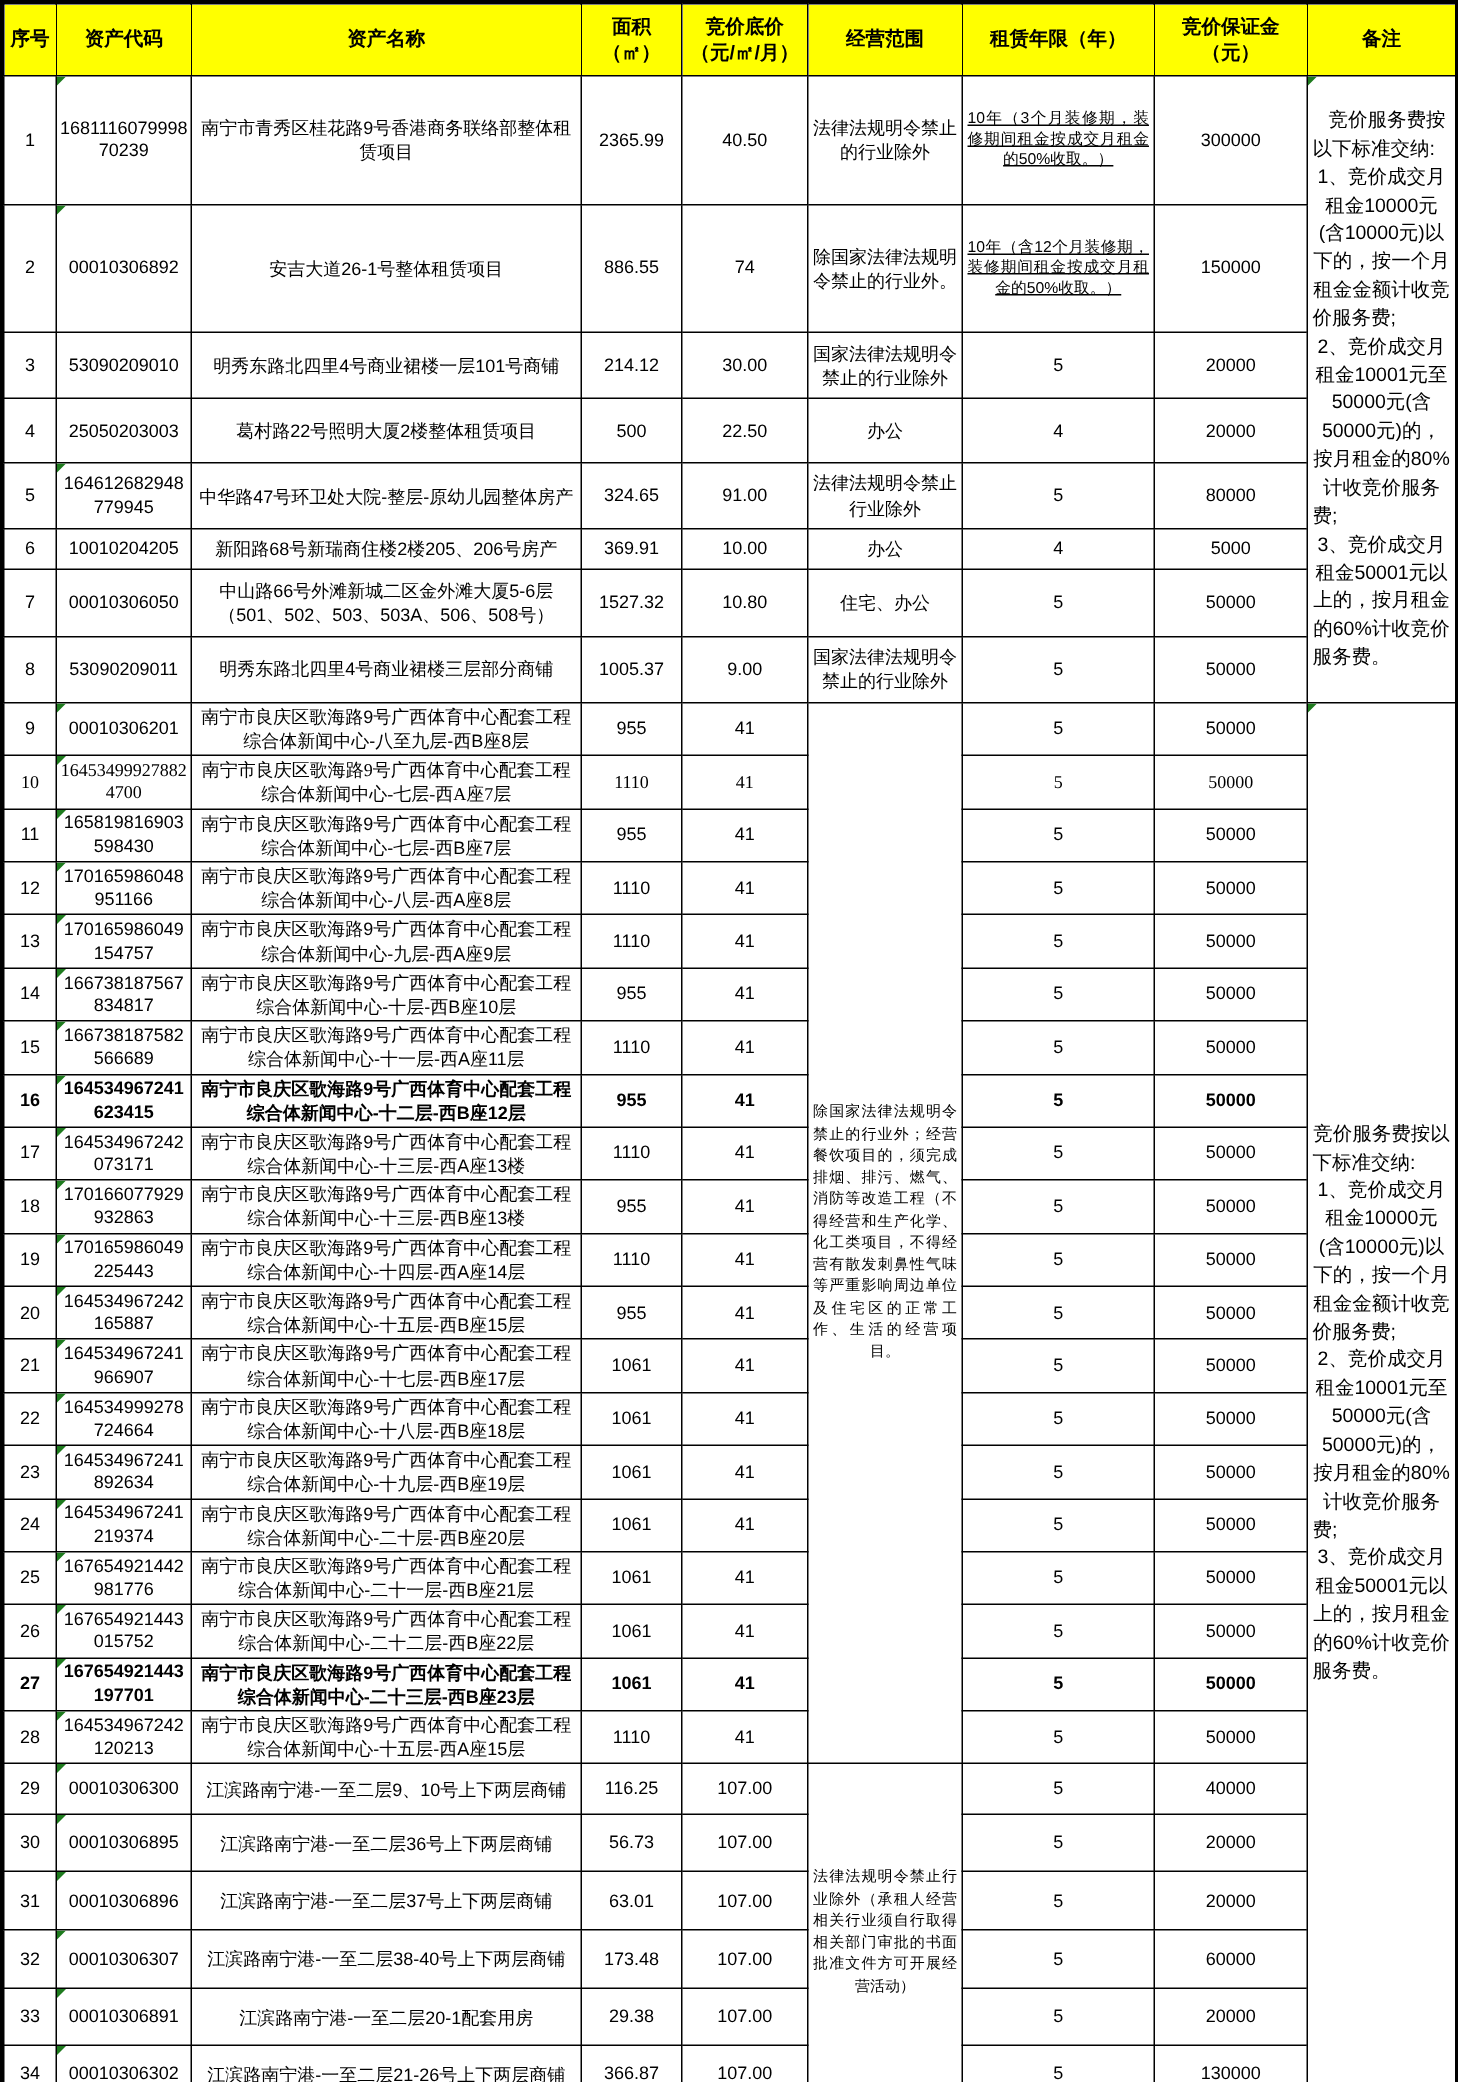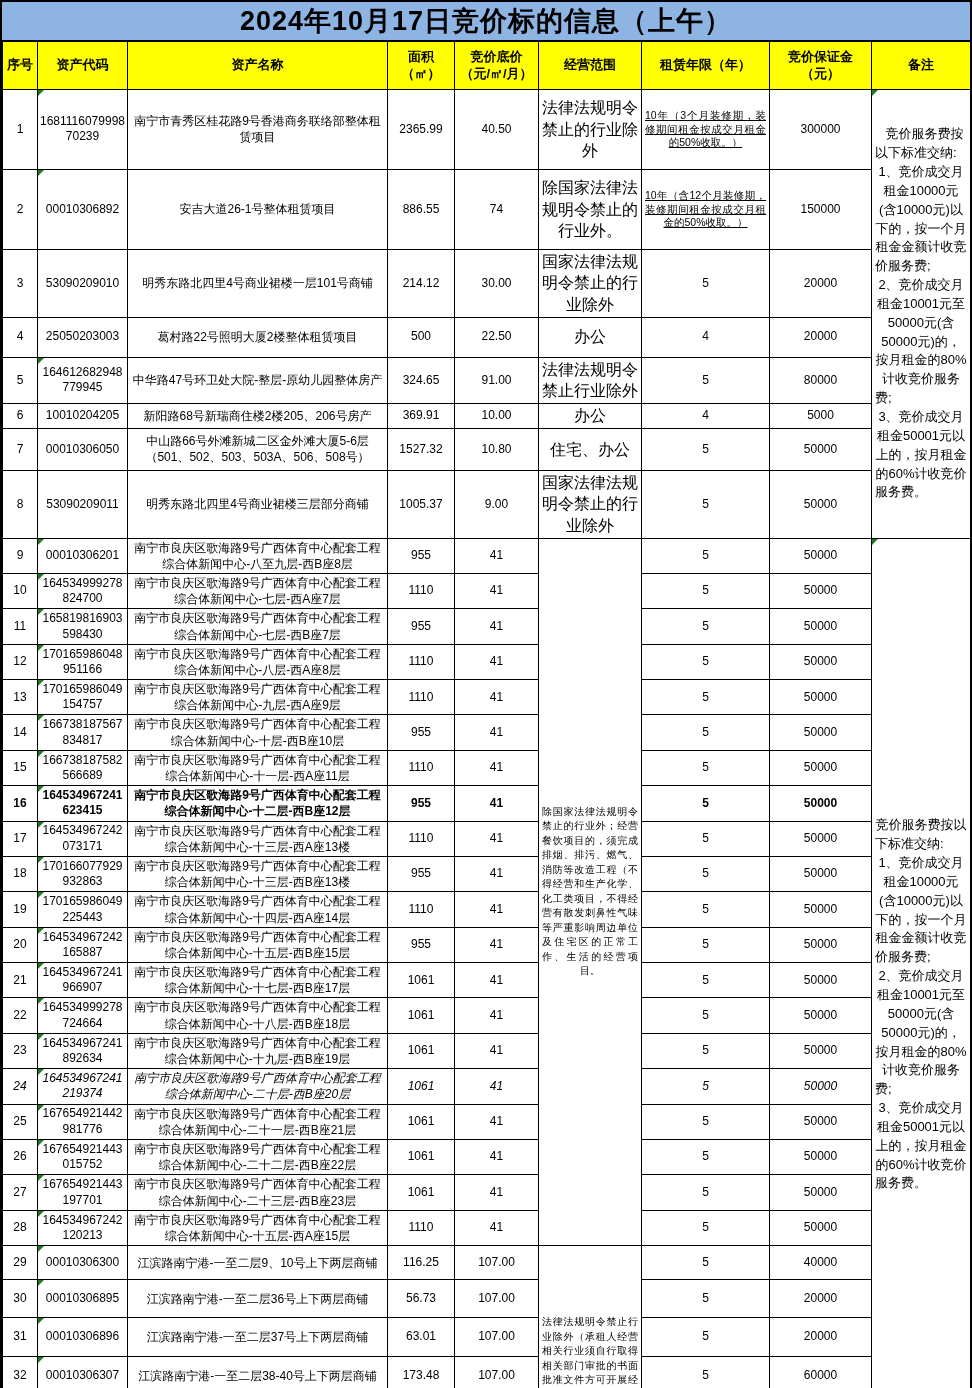--- a/index.html
+++ b/index.html
@@ -8,32 +8,31 @@
   .title-bar{height:38px;background:#8DB4E2;display:flex;align-items:center;justify-content:center;
     font-size:27px;font-weight:bold;letter-spacing:1px;border-bottom:1px solid #000;}
   table{border-collapse:collapse;table-layout:fixed;width:968px;}
   th,td{border:1px solid #000;box-sizing:border-box;position:relative;overflow:hidden;
     text-align:center;vertical-align:middle;padding:1px 2px;}
   thead th{background:#FFFF00;font-weight:bold;font-size:13px;height:48px;line-height:1.25;}
   td{font-size:12px;line-height:1.28;}
   .c-code{word-break:break-all;}
   .c-name{line-height:1.35;}
   .lease-long{font-size:10.5px;text-align:justify;text-align-last:center;line-height:1.3;padding:19px 3px;text-decoration:underline;}
-  .scope-cell{font-size:16px;line-height:1.35;margin-left:47px;}
+  .scope-cell{font-size:12px;line-height:1.35;margin-left:47px;}
   .scope-merge{font-size:10px;text-align:justify;text-align-last:center;line-height:1.45;padding:2px 3px;}
   .remark-cell{text-align:center;font-size:13px;line-height:1.45;white-space:pre-wrap;padding:20px 3px;
     text-align-last:left;}
   .flag{position:absolute;top:0;left:0;width:0;height:0;
     border-top:6px solid #1e7b1e;border-right:6px solid transparent;}
 </style>
 </head>
 <body>
 
 <div class="sheet">
-  <div class="title-bar">2024年10月17日竞价标的信息（上午）</div>
   <table>
     <colgroup>
       <col style="width:35px">
         <col style="width:90px">
         <col style="width:260px">
       <col style="width:67px">
         <col style="width:84px">
         <col style="width:103px">
       <col style="width:128px">
         <col style="width:102px">
@@ -144,21 +143,21 @@
           <td class="c-area">955</td>
           <td class="c-price">41</td>
           <td class="scope-merge" rowspan="20">除国家法律法规明令禁止的行业外；经营餐饮项目的，须完成排烟、排污、燃气、消防等改造工程（不得经营和生产化学、化工类项目，不得经营有散发刺鼻性气味等严重影响周边单位及住宅区的正常工作、生活的经营项目。</td>
           <td class="c-lease">5</td>
           <td class="c-deposit">50000</td>
           <td class="remark-cell" rowspan="26"><span class="flag"></span><span>竞价服务费按以下标准交纳:
 1、竞价成交月租金10000元(含10000元)以下的，按一个月租金金额计收竞价服务费;
 2、竞价成交月租金10001元至50000元(含50000元)的，按月租金的80%计收竞价服务费;
 3、竞价成交月租金50001元以上的，按月租金的60%计收竞价服务费。</span></td>
         </tr>
-        <tr style="height: 32px;">
+        <tr style="height: 32px; font-family: Liberation Serif, serif;">
           <td class="c-num">10</td>
           <td class="c-code"><span class="flag"></span><span>164534999278824700</span></td>
           <td class="c-name">南宁市良庆区歌海路9号广西体育中心配套工程综合体新闻中心-七层-西A座7层</td>
           <td class="c-area">1110</td>
           <td class="c-price">41</td>
           <td class="c-lease">5</td>
           <td class="c-deposit">50000</td>
         </tr>
         <tr style="height: 32px;">
           <td class="c-num">11</td>
@@ -270,21 +269,21 @@
         </tr>
         <tr style="height: 32px;">
           <td class="c-num">23</td>
           <td class="c-code"><span class="flag"></span><span>164534967241892634</span></td>
           <td class="c-name">南宁市良庆区歌海路9号广西体育中心配套工程综合体新闻中心-十九层-西B座19层</td>
           <td class="c-area">1061</td>
           <td class="c-price">41</td>
           <td class="c-lease">5</td>
           <td class="c-deposit">50000</td>
         </tr>
-        <tr style="height: 32px; font-style: italic;">
+        <tr style="height: 32px;">
           <td class="c-num">24</td>
           <td class="c-code"><span class="flag"></span><span>164534967241219374</span></td>
           <td class="c-name">南宁市良庆区歌海路9号广西体育中心配套工程综合体新闻中心-二十层-西B座20层</td>
           <td class="c-area">1061</td>
           <td class="c-price">41</td>
           <td class="c-lease">5</td>
           <td class="c-deposit">50000</td>
         </tr>
         <tr style="height: 32px;">
           <td class="c-num">25</td>
@@ -297,21 +296,21 @@
         </tr>
         <tr style="height: 32px;">
           <td class="c-num">26</td>
           <td class="c-code"><span class="flag"></span><span>167654921443015752</span></td>
           <td class="c-name">南宁市良庆区歌海路9号广西体育中心配套工程综合体新闻中心-二十二层-西B座22层</td>
           <td class="c-area">1061</td>
           <td class="c-price">41</td>
           <td class="c-lease">5</td>
           <td class="c-deposit">50000</td>
         </tr>
-        <tr style="height: 32px;">
+        <tr style="height: 32px; font-weight: bold;">
           <td class="c-num">27</td>
           <td class="c-code"><span class="flag"></span><span>167654921443197701</span></td>
           <td class="c-name">南宁市良庆区歌海路9号广西体育中心配套工程综合体新闻中心-二十三层-西B座23层</td>
           <td class="c-area">1061</td>
           <td class="c-price">41</td>
           <td class="c-lease">5</td>
           <td class="c-deposit">50000</td>
         </tr>
         <tr style="height: 32px;">
           <td class="c-num">28</td>

